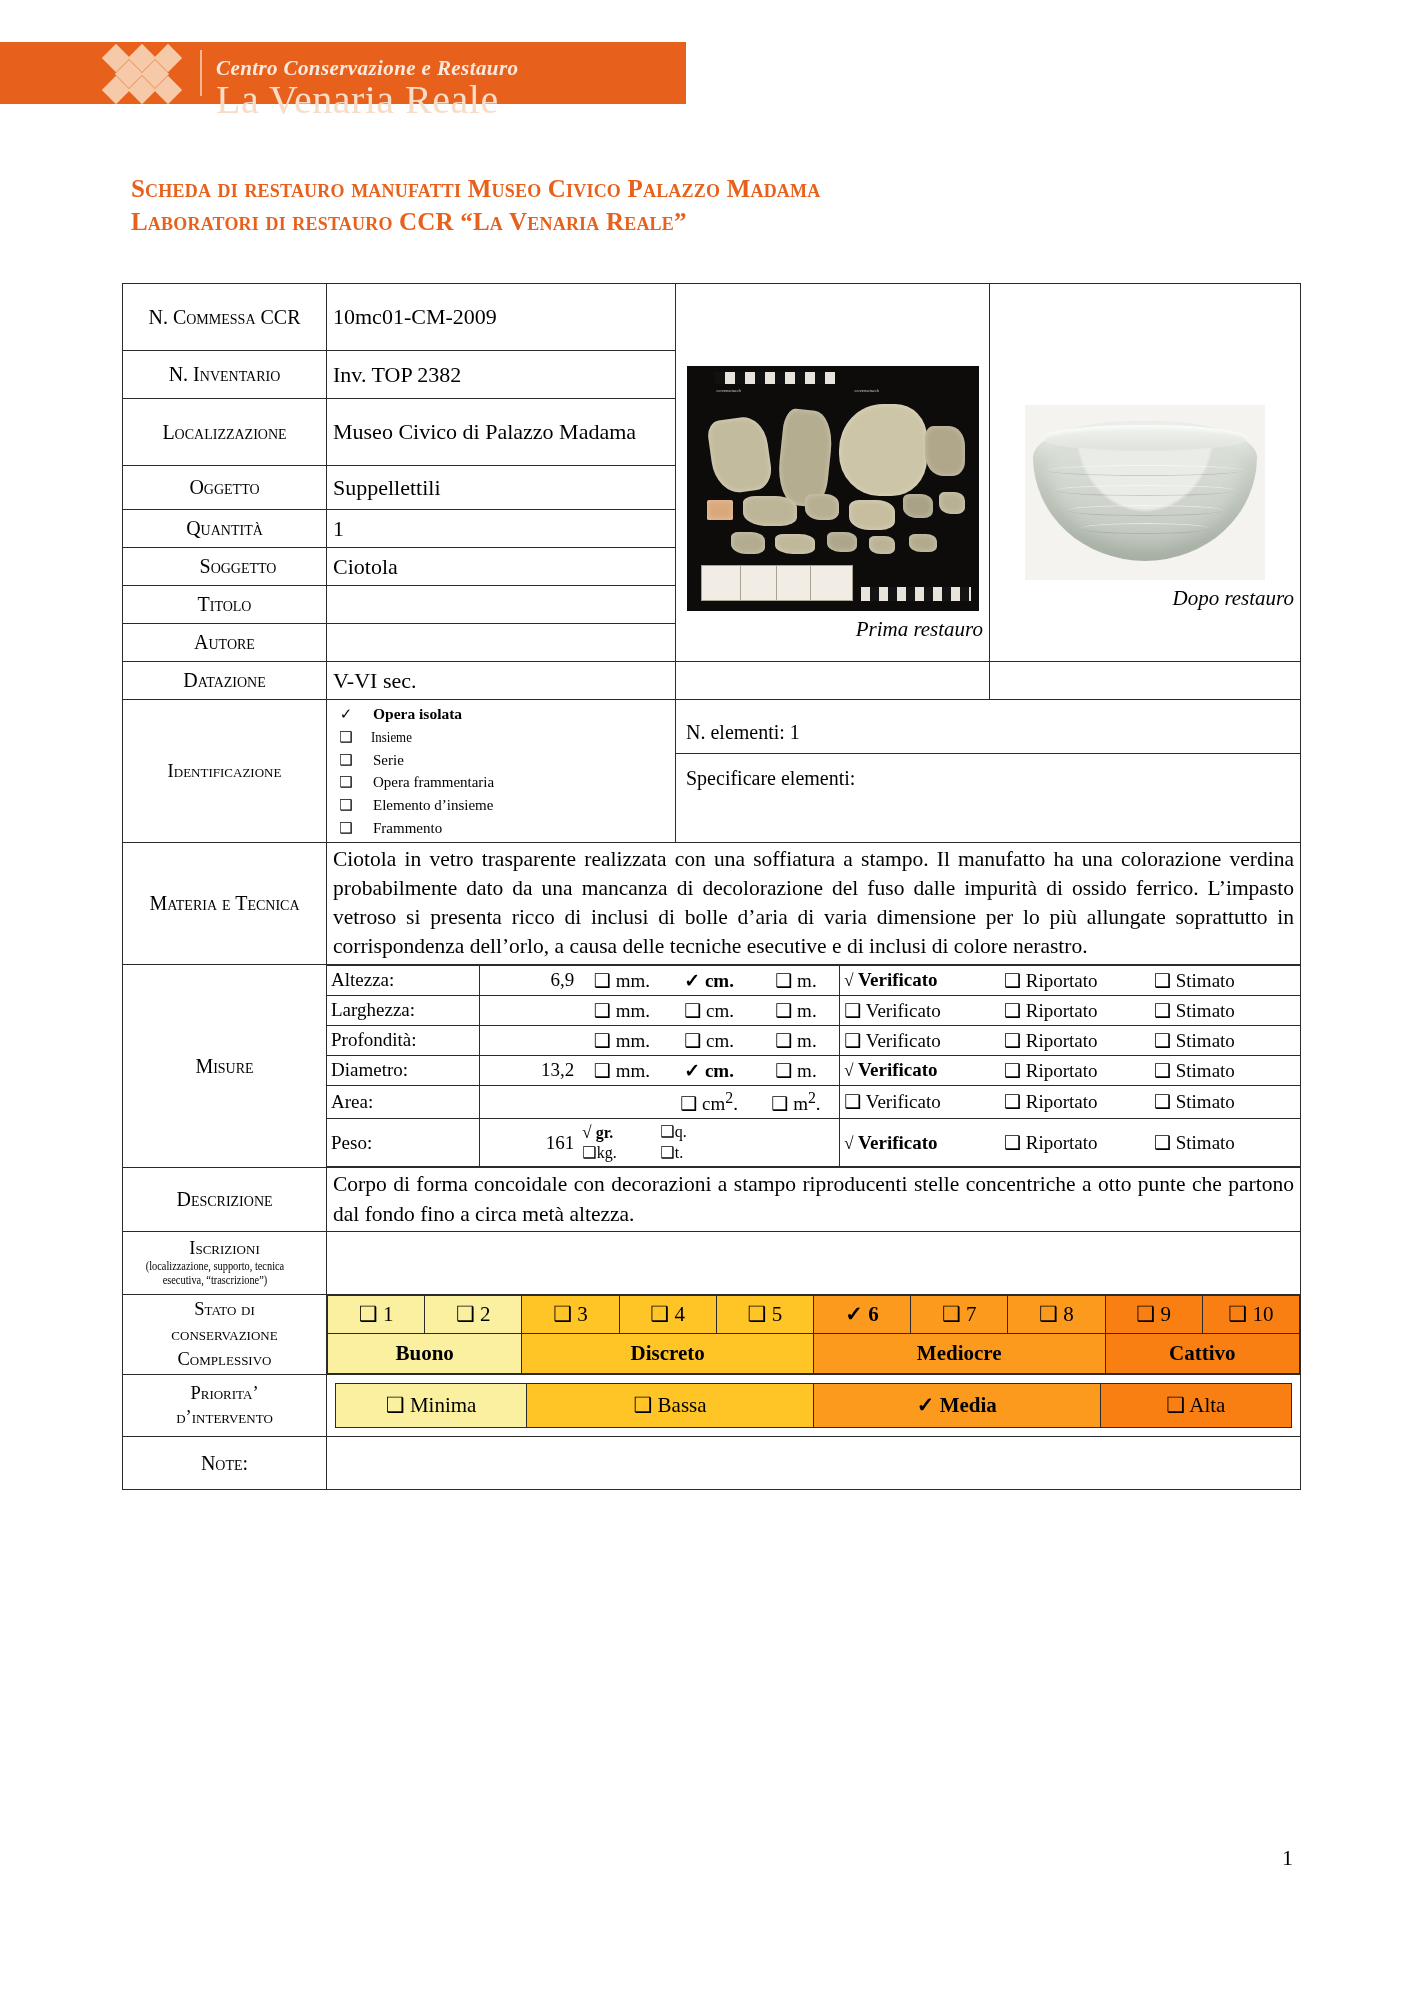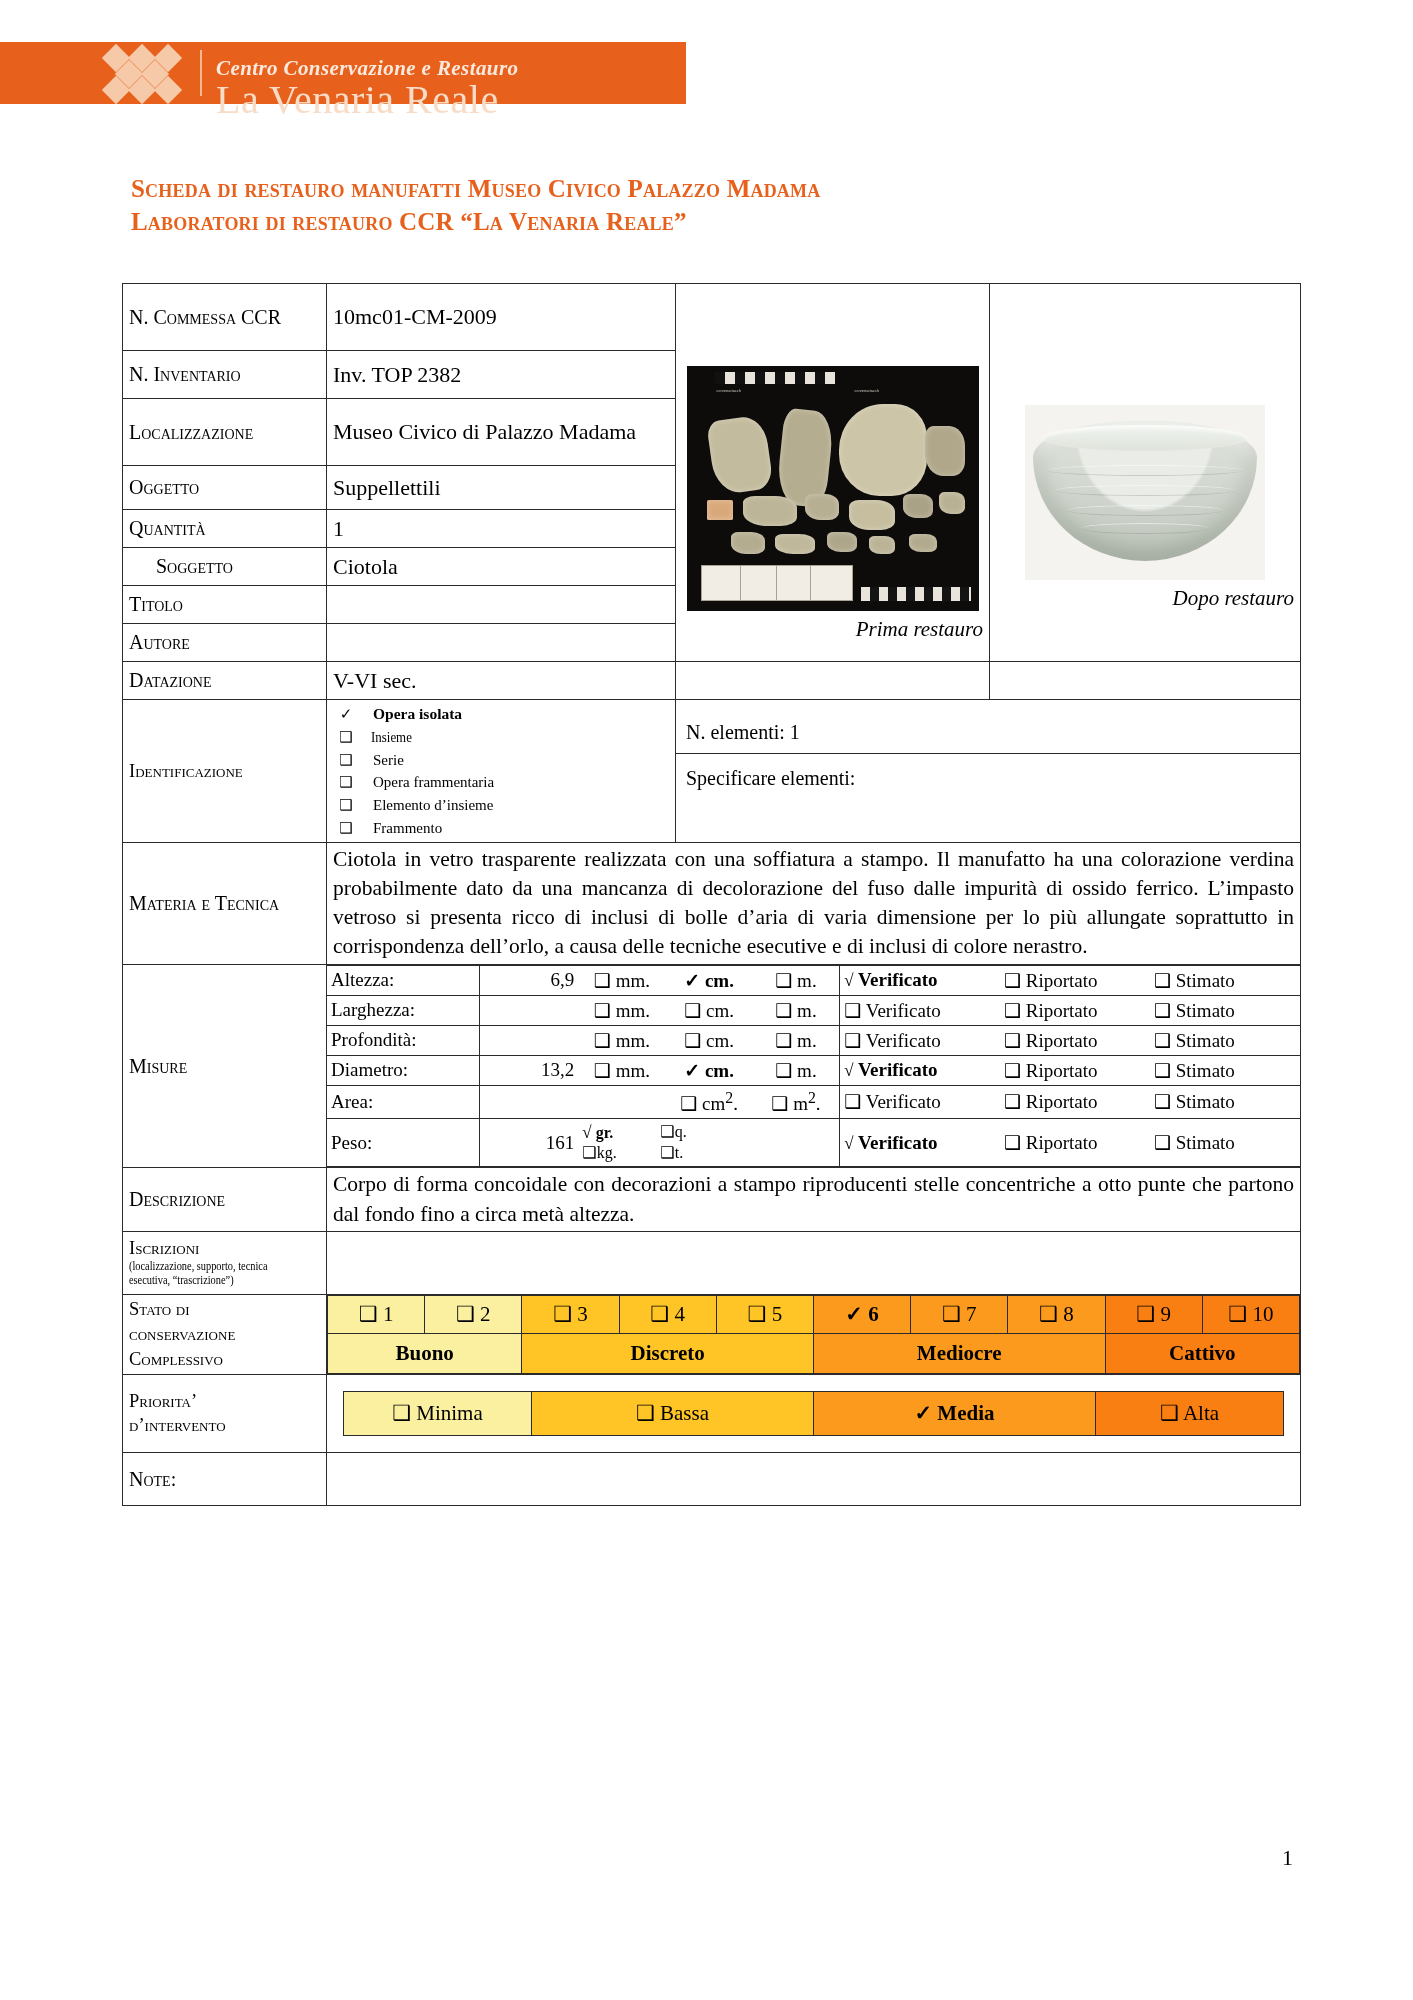--- a/index.html
+++ b/index.html
@@ -51,20 +51,21 @@
     border:1.3px solid #2b2b2b;
     vertical-align:middle;
     padding:2px 6px;
   }
   .lbl{
     width:204px;
     font-variant:small-caps;
     font-size:20px;
     padding-left:13px;
     line-height:1.12;
+    text-align:center;
   }
   .lbl.sm{font-size:18.5px;}
   .val{
     font-size:22px;
     padding-left:11px;
   }
   .val.two-line{line-height:1.2;}
 
   
   .photo-cell{padding:0;text-align:center;vertical-align:top;}
@@ -474,21 +475,21 @@
             </tbody>
           </table>
         </td>
       </tr>
 
       <tr>
         <td class="lbl sm" style="line-height:1.3;">
           <div>Priorita’</div>
           <div>d’intervento</div>
         </td>
-        <td colspan="3" style="padding:16px;">
+        <td colspan="3" style="padding:8px;">
           <table class="scale prio">
             <colgroup>
               <col style="width:10%">
                 <col style="width:10%">
                 <col style="width:10%">
                 <col style="width:10%">
                 <col style="width:10%">
               <col style="width:10%">
                 <col style="width:10%">
                 <col style="width:10%">

